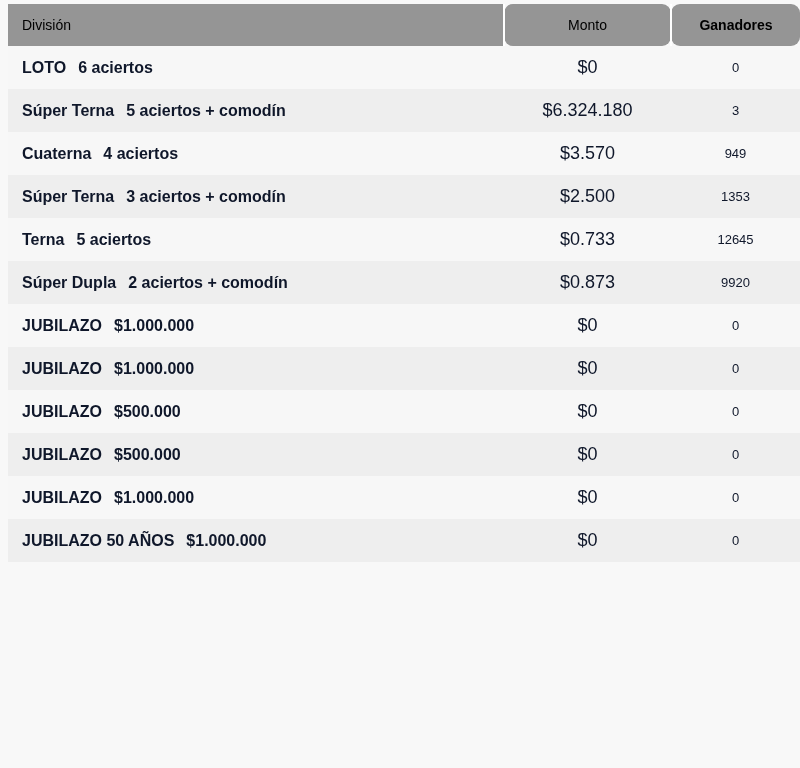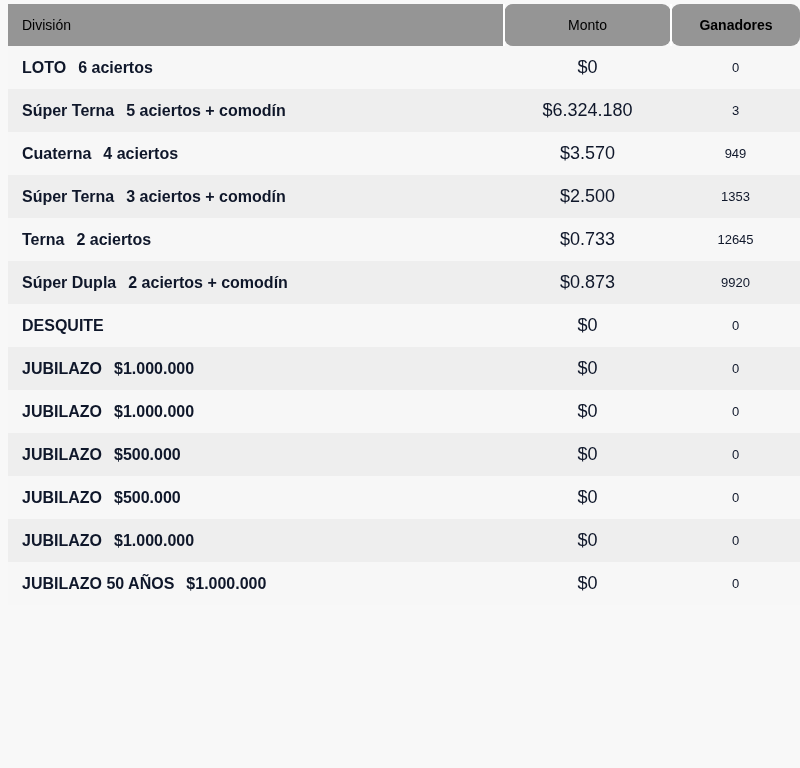--- a/index.html
+++ b/index.html
@@ -61,33 +61,28 @@
           <td class="div"><span>Cuaterna</span><span class="gap"></span><span>4 aciertos</span></td>
           <td class="monto">$3.570</td>
           <td class="gan">949</td>
         </tr>
         <tr>
           <td class="div"><span>Súper Terna</span><span class="gap"></span><span>3 aciertos + comodín</span></td>
           <td class="monto">$2.500</td>
           <td class="gan">1353</td>
         </tr>
         <tr>
-          <td class="div"><span>Terna</span><span class="gap"></span><span>2 aciertos</span></td>
+          <td class="div"><span>Terna</span><span class="gap"></span><span>5 aciertos</span></td>
           <td class="monto">$0.733</td>
           <td class="gan">12645</td>
         </tr>
         <tr>
           <td class="div"><span>Súper Dupla</span><span class="gap"></span><span>2 aciertos + comodín</span></td>
           <td class="monto">$0.873</td>
           <td class="gan">9920</td>
-        </tr>
-        <tr>
-          <td class="div"><span>DESQUITE</span><span class="gap"></span><span></span></td>
-          <td class="monto">$0</td>
-          <td class="gan">0</td>
         </tr>
         <tr>
           <td class="div"><span>JUBILAZO</span><span class="gap"></span><span>$1.000.000</span></td>
           <td class="monto">$0</td>
           <td class="gan">0</td>
         </tr>
         <tr>
           <td class="div"><span>JUBILAZO</span><span class="gap"></span><span>$1.000.000</span></td>
           <td class="monto">$0</td>
           <td class="gan">0</td>

